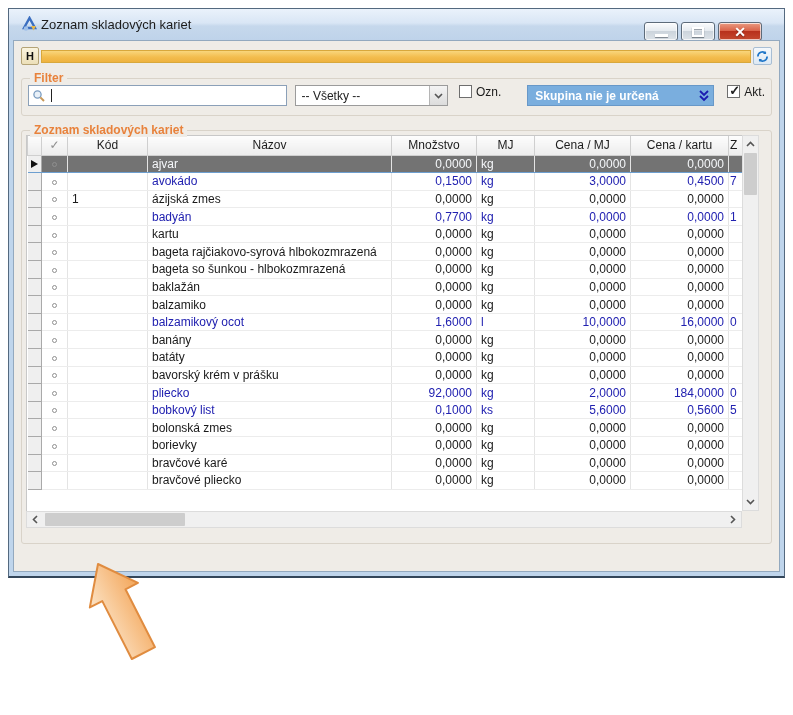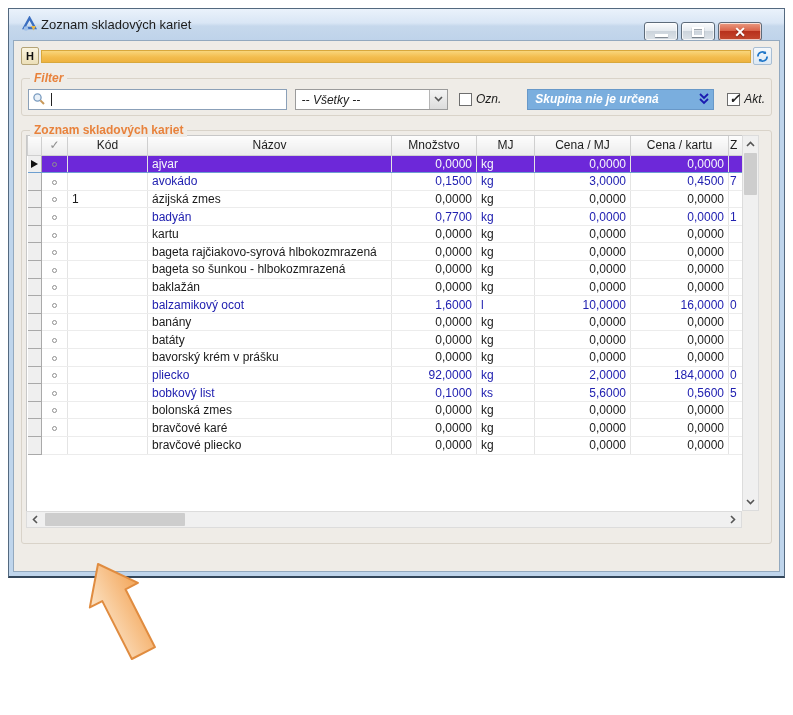--- a/index.html
+++ b/index.html
@@ -36,21 +36,21 @@
   .goldbar{flex:1;height:13px;margin-left:2px;border:1px solid #d8a83c;
     background:linear-gradient(#f9d67c,#f3bd4e 55%,#eeb23f);}
   .refresh{width:19px;height:18px;margin-left:2px;display:flex;align-items:center;justify-content:center;
     background:linear-gradient(#f4f8fc,#dde9f4);border:1px solid #a8bed4;border-radius:2px;}
 
   
   .group{position:relative;border:1px solid #d9d3c9;border-radius:3px;}
   .group > .glabel{position:absolute;top:-8px;left:8px;background:#efece7;padding:0 4px;
     font-size:12px;font-weight:bold;color:#e8823c;}
 
-  .filter-group{margin-top:12px;height:38px;display:flex;align-items:center;padding:6px 6px 2px 6px;gap:0;font-style:italic;}
+  .filter-group{margin-top:12px;height:38px;display:flex;padding:6px 6px 2px 6px;gap:0;}
 
   .searchbox{width:263px;height:21px;background:#fff;border:1px solid #8ba0b8;
     display:flex;align-items:center;padding-left:3px;}
   .caret{width:1px;height:13px;background:#222;margin-left:5px;}
   .combo{width:156px;height:21px;margin-left:8px;border:1px solid #9b9b9b;background:#fff;
     display:flex;align-items:stretch;}
   .combo .cv{flex:1;font-size:12px;color:#222;padding:3px 0 0 6px;}
   .combo .cbtn{width:18px;background:linear-gradient(#f4f4f4,#dcdcdc);border-left:1px solid #b5b5b5;
     display:flex;align-items:center;justify-content:center;}
   .checkbox{width:13px;height:13px;background:#fff;border:1px solid #6e6e6e;position:relative;flex:none;}
@@ -70,21 +70,21 @@
   thead th{height:19px;font-weight:normal;color:#1c1c1c;text-align:center;
     background:linear-gradient(#fdfdfd,#ececec);border:1px solid #cfcfcf;border-top:none;padding:0 2px;
     overflow:hidden;white-space:nowrap;}
   tbody td{height:17.6px;border-right:1px solid #e4e4e4;border-bottom:1px solid #ececec;
     padding:0 4px;white-space:nowrap;overflow:hidden;color:#1a1a1a;}
   td.c-sel{background:#efefef;border-right:1px solid #a9a9a9;border-bottom:1px solid #a9a9a9;padding:0;position:relative;}
   td.c-chk{text-align:center;padding:0;}
   td.c-num{text-align:right;}
   td.c-z{padding:0 1px;}
   tr.blu td{color:#2121b0;}
-  tr.sel td{background:#6d28d9;color:#f6f8fb;border-bottom:1px solid #6d9fd0;}
+  tr.sel td{background:#737373;color:#f6f8fb;border-bottom:1px solid #6d9fd0;}
   tr.sel td.c-sel{background:#efefef;}
   .dot{display:inline-block;width:5px;height:5px;border:1px solid #8f8f8f;border-radius:50%;background:transparent;vertical-align:middle;}
   .cur{position:absolute;left:3px;top:4px;width:0;height:0;
     border-left:7px solid #111;border-top:4.5px solid transparent;border-bottom:4.5px solid transparent;}
 
   
   .vscroll{background:#f0f0f0;position:relative;border:1px solid #dcdcdc;}
   .hscroll{background:#f0f0f0;position:relative;border:1px solid #dcdcdc;}
   .sbtn{position:absolute;background:#f0f0f0;display:flex;align-items:center;justify-content:center;}
   .vscroll .sbtn{left:0;width:15px;height:16px;}
@@ -292,20 +292,31 @@
                   <td class="c-sel"></td>
                   <td class="c-chk"><span class="dot"></span></td>
                   <td class="c-kod"></td>
                   <td class="c-naz">baklažán</td>
                   <td class="c-num">0,0000</td>
                   <td class="c-mj">kg</td>
                   <td class="c-num">0,0000</td>
                   <td class="c-num">0,0000</td>
                   <td class="c-z"></td>
                 </tr>
+                <tr class="">
+                  <td class="c-sel"></td>
+                  <td class="c-chk"><span class="dot"></span></td>
+                  <td class="c-kod"></td>
+                  <td class="c-naz">balzamiko</td>
+                  <td class="c-num">0,0000</td>
+                  <td class="c-mj">kg</td>
+                  <td class="c-num">0,0000</td>
+                  <td class="c-num">0,0000</td>
+                  <td class="c-z"></td>
+                </tr>
                 <tr class="blu">
                   <td class="c-sel"></td>
                   <td class="c-chk"><span class="dot"></span></td>
                   <td class="c-kod"></td>
                   <td class="c-naz">balzamikový ocot</td>
                   <td class="c-num">1,6000</td>
                   <td class="c-mj">l</td>
                   <td class="c-num">10,0000</td>
                   <td class="c-num">16,0000</td>
                   <td class="c-z">0</td>
@@ -363,20 +374,31 @@
                   <td class="c-mj">ks</td>
                   <td class="c-num">5,6000</td>
                   <td class="c-num">0,5600</td>
                   <td class="c-z">5</td>
                 </tr>
                 <tr class="">
                   <td class="c-sel"></td>
                   <td class="c-chk"><span class="dot"></span></td>
                   <td class="c-kod"></td>
                   <td class="c-naz">bolonská zmes</td>
+                  <td class="c-num">0,0000</td>
+                  <td class="c-mj">kg</td>
+                  <td class="c-num">0,0000</td>
+                  <td class="c-num">0,0000</td>
+                  <td class="c-z"></td>
+                </tr>
+                <tr class="">
+                  <td class="c-sel"></td>
+                  <td class="c-chk"><span class="dot"></span></td>
+                  <td class="c-kod"></td>
+                  <td class="c-naz">borievky</td>
                   <td class="c-num">0,0000</td>
                   <td class="c-mj">kg</td>
                   <td class="c-num">0,0000</td>
                   <td class="c-num">0,0000</td>
                   <td class="c-z"></td>
                 </tr>
                 <tr class="">
                   <td class="c-sel"></td>
                   <td class="c-chk"><span class="dot"></span></td>
                   <td class="c-kod"></td>

